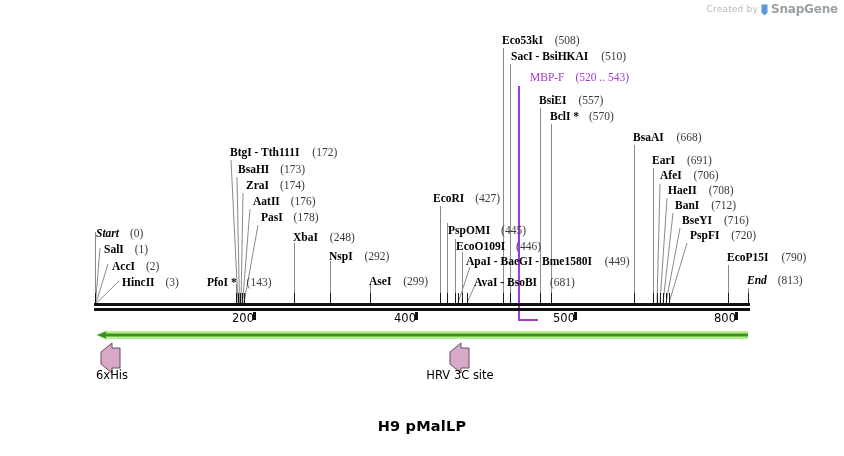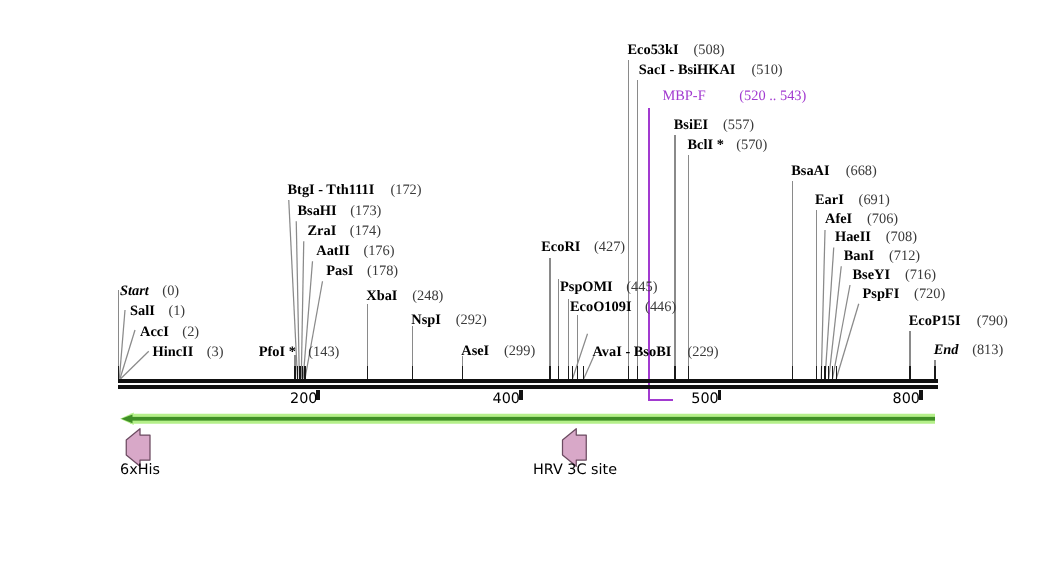--- a/index.html
+++ b/index.html
@@ -56,20 +56,29 @@
   
   .tick-num{
     position:absolute;font-size:11.5px;white-space:nowrap;
   }
 </style>
 </head>
 <body>
 
 <div id="map">
 
+  <div class="watermark">
+    <span>Created by</span>
+    <span class="wm-flag">
+      <svg width="7" height="13" viewBox="0 0 7 13">
+        <path d="M0.5 0.5 L6.5 0.5 L6.5 8.5 L3.5 11.5 L0.5 8.5 Z" fill="#5b9bd5"></path>
+      </svg>
+    </span>
+    <span class="wm-brand">SnapGene</span>
+  </div>
 
   <svg id="leaders" width="844" height="456">
 
     <g stroke="#8a8a8a" stroke-width="1" fill="none" shape-rendering="crispEdges">
       <line x1="95" y1="232" x2="95" y2="303"></line>
     </g>
     <g stroke="#8a8a8a" stroke-width="1" fill="none">
       <line x1="100" y1="248" x2="95.5" y2="303"></line>
       <line x1="108" y1="264" x2="96" y2="303"></line>
       <line x1="119" y1="281" x2="96.5" y2="303"></line>
@@ -264,36 +273,40 @@
     <span class="pos" style="margin-left:8px;">(427)</span>
   </div>
   <div class="lbl" style="left:448px;top:225px;">
     <span class="nm">PspOMI</span>
     <span class="pos" style="margin-left:8px;margin-top:37px;">(445)</span>
   </div>
   <div class="lbl" style="left:456px;top:241px;">
     <span class="nm">EcoO109I</span>
     <span class="pos" style="margin-left:8px;">(446)</span>
   </div>
+  <div class="lbl" style="left:466px;top:256px;">
+    <span class="nm">ApaI - BaeGI - Bme1580I</span>
+    <span class="pos" style="margin-left:10px;">(449)</span>
+  </div>
   <div class="lbl" style="left:474px;top:277px;">
     <span class="nm">AvaI - BsoBI</span>
-    <span class="pos" style="margin-left:10px;">(229)</span>
+    <span class="pos" style="margin-left:10px;">(681)</span>
   </div>
 
   <div class="lbl" style="left:502px;top:35px;">
     <span class="nm">Eco53kI</span>
     <span class="pos" style="margin-left:9px;">(508)</span>
   </div>
   <div class="lbl" style="left:511px;top:51px;">
     <span class="nm">SacI - BsiHKAI</span>
     <span class="pos" style="margin-left:10px;">(510)</span>
   </div>
   <div class="lbl primer" style="left:530px;top:72px;">
     <span>MBP-F</span>
-    <span class="pos" style="margin-left:24px;">(520 .. 543)</span>
+    <span class="pos" style="margin-left:8px;">(520 .. 543)</span>
   </div>
   <div class="lbl" style="left:539px;top:95px;">
     <span class="nm">BsiEI</span>
     <span class="pos" style="margin-left:9px;">(557)</span>
   </div>
   <div class="lbl" style="left:550px;top:111px;">
     <span class="nm">BclI *</span>
     <span class="pos" style="margin-left:7px;">(570)</span>
   </div>
 
@@ -331,14 +344,15 @@
     <span class="pos" style="margin-left:10px;">(790)</span>
   </div>
   <div class="lbl" style="left:747px;top:275px;">
     <span class="it">End</span>
     <span class="pos" style="margin-left:8px;">(813)</span>
   </div>
 
   <div class="feat-label" style="left:62px;top:368px;width:100px;">6xHis</div>
   <div class="feat-label" style="left:410px;top:368px;width:100px;">HRV 3C site</div>
 
+  <div class="title" style="top:418px;">H9 pMalLP</div>
 
 </div>
 
 </body></html>

